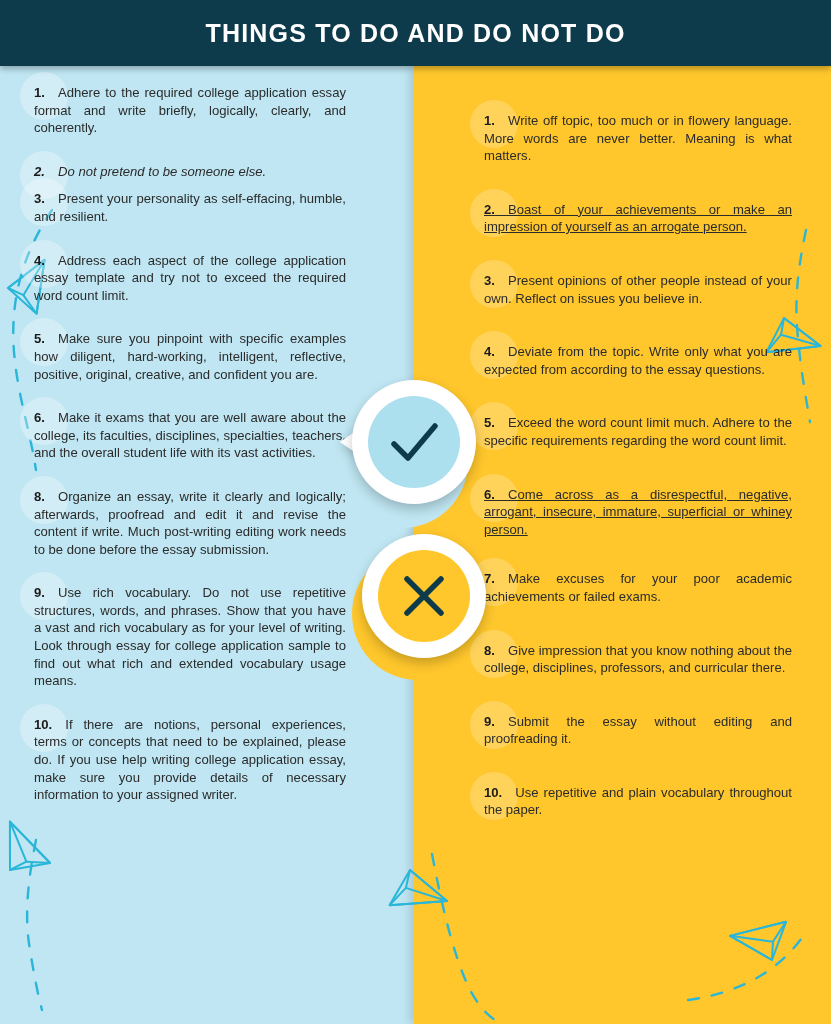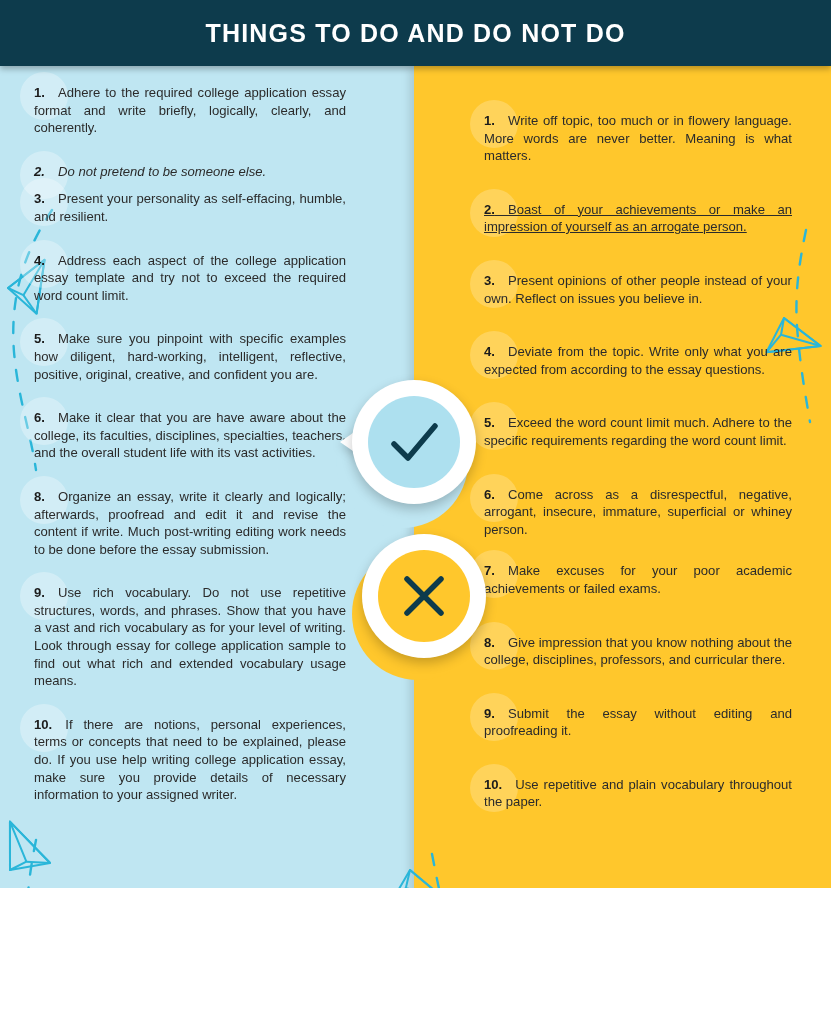--- a/index.html
+++ b/index.html
@@ -6,21 +6,21 @@
     margin: 0;
     padding: 0;
     background: #ffffff;
   }
   body {
     font-family: "Liberation Sans", sans-serif;
   }
   #poster {
     position: relative;
     width: 831px;
-    height: 888px;
+    height: 1024px;
     overflow: hidden;
     background: #ffffff;
   }
 
   
   .header-bar {
     position: absolute;
     left: 0;
     top: 0;
     width: 831px;
@@ -253,32 +253,32 @@
       </svg>
     </div>
   </div>
 
   <div class="list list-left">
       <div class="item" style="margin-bottom: 26px;"><span class="blob"></span><span class="item-text"><span class="num">1.</span><span>  Adhere to the required college application essay format and write briefly, logically, clearly, and coherently.</span></span></div>
       <div class="item" style="margin-bottom: 10px; font-style: italic;"><span class="blob"></span><span class="item-text"><span class="num">2.</span><span>  Do not pretend to be someone else.</span></span></div>
       <div class="item" style="margin-bottom: 26px;"><span class="blob"></span><span class="item-text"><span class="num">3.</span><span>  Present your personality as self-effacing, humble, and resilient.</span></span></div>
       <div class="item" style="margin-bottom: 26px;"><span class="blob"></span><span class="item-text"><span class="num">4.</span><span>  Address each aspect of the college application essay template and try not to exceed the required word count limit.</span></span></div>
       <div class="item" style="margin-bottom: 26px;"><span class="blob"></span><span class="item-text"><span class="num">5.</span><span>  Make sure you pinpoint with specific examples how diligent, hard-working, intelligent, reflective, positive, original, creative, and confident you are.</span></span></div>
-      <div class="item" style="margin-bottom: 26px;"><span class="blob"></span><span class="item-text"><span class="num">6.</span><span>  Make it clear that you are have aware about the college, its faculties, disciplines, specialties, teachers, and the overall student life with its vast activities.</span></span></div>
+      <div class="item" style="margin-bottom: 26px;"><span class="blob"></span><span class="item-text"><span class="num">6.</span><span>  Make it exams that you are well aware about the college, its faculties, disciplines, specialties, teachers, and the overall student life with its vast activities.</span></span></div>
       <div class="item" style="margin-bottom: 26px;"><span class="blob"></span><span class="item-text"><span class="num">8.</span><span>  Organize an essay, write it clearly and logically; afterwards, proofread and edit it and revise the content if write. Much post-writing editing work needs to be done before the essay submission.</span></span></div>
       <div class="item" style="margin-bottom: 26px;"><span class="blob"></span><span class="item-text"><span class="num">9.</span><span>  Use rich vocabulary. Do not use repetitive structures, words, and phrases. Show that you have a vast and rich vocabulary as for your level of writing. Look through essay for college application sample to find out what rich and extended vocabulary usage means.</span></span></div>
       <div class="item" style="margin-bottom: 16px;"><span class="blob"></span><span class="item-text"><span class="num">10.</span><span>  If there are notions, personal experiences, terms or concepts that need to be explained, please do. If you use help writing college application essay, make sure you provide details of necessary information to your assigned writer.</span></span></div>
     </div>
 
   <div class="list list-right">
       <div class="item" style="margin-bottom: 36px;"><span class="blob"></span><span class="item-text"><span class="num">1.</span><span>  Write off topic, too much or in flowery language. More words are never better. Meaning is what matters.</span></span></div>
       <div class="item" style="margin-bottom: 36px; text-decoration: underline;"><span class="blob"></span><span class="item-text"><span class="num">2.</span><span>  Boast of your achievements or make an impression of yourself as an arrogate person.</span></span></div>
       <div class="item" style="margin-bottom: 36px;"><span class="blob"></span><span class="item-text"><span class="num">3.</span><span>  Present opinions of other people instead of your own. Reflect on issues you believe in.</span></span></div>
       <div class="item" style="margin-bottom: 36px;"><span class="blob"></span><span class="item-text"><span class="num">4.</span><span>  Deviate from the topic. Write only what you are expected from according to the essay questions.</span></span></div>
       <div class="item" style="margin-bottom: 36px;"><span class="blob"></span><span class="item-text"><span class="num">5.</span><span>  Exceed the word count limit much. Adhere to the specific requirements regarding the word count limit.</span></span></div>
-      <div class="item" style="margin-bottom: 24px;"><span class="blob"></span><span class="item-text"><span class="num">6.</span><span>  Come across as a disrespectful, negative, arrogant, insecure, immature, superficial or whiney person.</span></span></div>
+      <div class="item" style="margin-bottom: 32px; text-decoration: underline;"><span class="blob"></span><span class="item-text"><span class="num">6.</span><span>  Come across as a disrespectful, negative, arrogant, insecure, immature, superficial or whiney person.</span></span></div>
       <div class="item" style="margin-bottom: 36px;"><span class="blob"></span><span class="item-text"><span class="num">7.</span><span>  Make excuses for your poor academic achievements or failed exams.</span></span></div>
       <div class="item" style="margin-bottom: 36px;"><span class="blob"></span><span class="item-text"><span class="num">8.</span><span>  Give impression that you know nothing about the college, disciplines, professors, and curricular there.</span></span></div>
       <div class="item" style="margin-bottom: 36px;"><span class="blob"></span><span class="item-text"><span class="num">9.</span><span>  Submit the essay without editing and proofreading it.</span></span></div>
       <div class="item" style="margin-bottom: 0px;"><span class="blob"></span><span class="item-text"><span class="num">10.</span><span>  Use repetitive and plain vocabulary throughout the paper.</span></span></div>
     </div>
 
 </div>
 
 </body></html>

